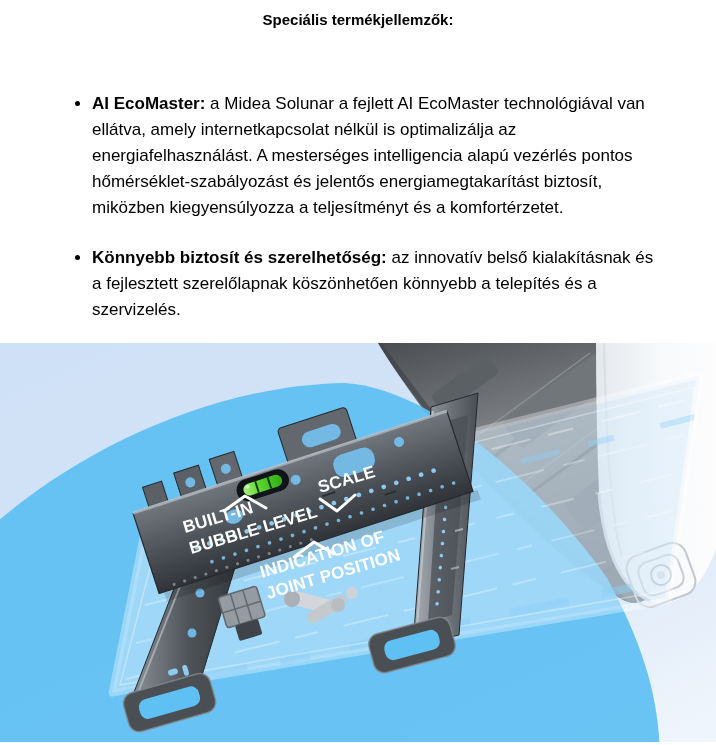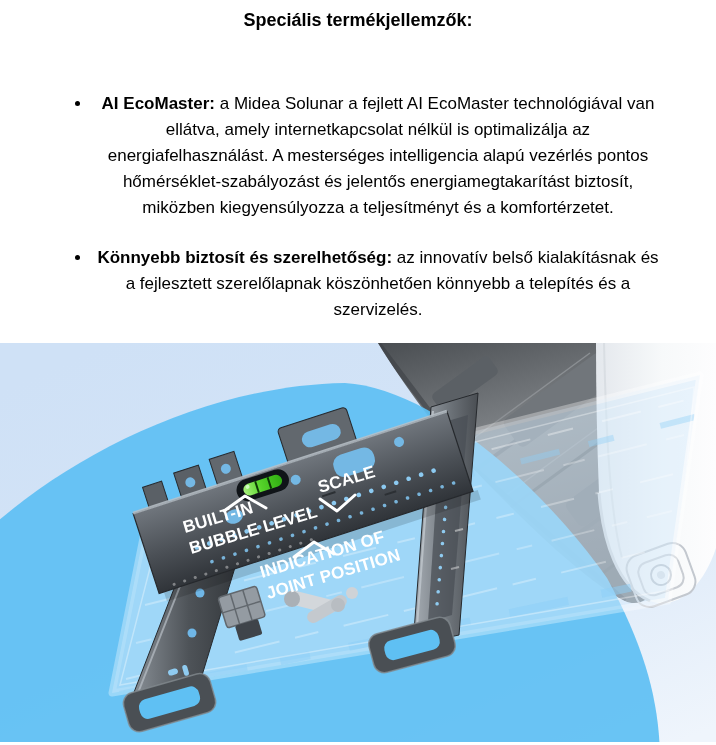--- a/index.html
+++ b/index.html
@@ -1,29 +1,29 @@
 <!DOCTYPE html>
 <html lang="hu"><head>
 <meta charset="utf-8">
 <style>
   html,body{margin:0;padding:0;}
   body{
     width:716px;height:745px;overflow:hidden;background:#ffffff;
     font-family:"Liberation Sans","DejaVu Sans",sans-serif;color:#000;
   }
   .page-title{
-    margin:8px 0 4px 0;font-size:18px;line-height:24px;font-weight:bold;
+    margin:8px 0 4px 0;font-size:15px;line-height:24px;font-weight:bold;
     text-align:center;color:#000;
   }
   ul.feature-list{
     margin:59px 0 0 0;padding:0 0 0 92px;width:664px;box-sizing:border-box;
     list-style:disc;
   }
   ul.feature-list li{
-    font-size:17px;line-height:26px;margin:16px 0 24px 0;color:#000;text-align:center;
+    font-size:17px;line-height:26px;margin:16px 0 24px 0;color:#000;
   }
   ul.feature-list li:last-child{margin-bottom:0;}
   .lead{font-weight:bold;}
   .illustration{display:block;margin-top:20px;}
   .illu-label{
     font-family:"Liberation Sans","DejaVu Sans",sans-serif;
     font-weight:bold;font-size:17px;letter-spacing:.2px;fill:#ffffff;
   }
 </style>
 </head>

